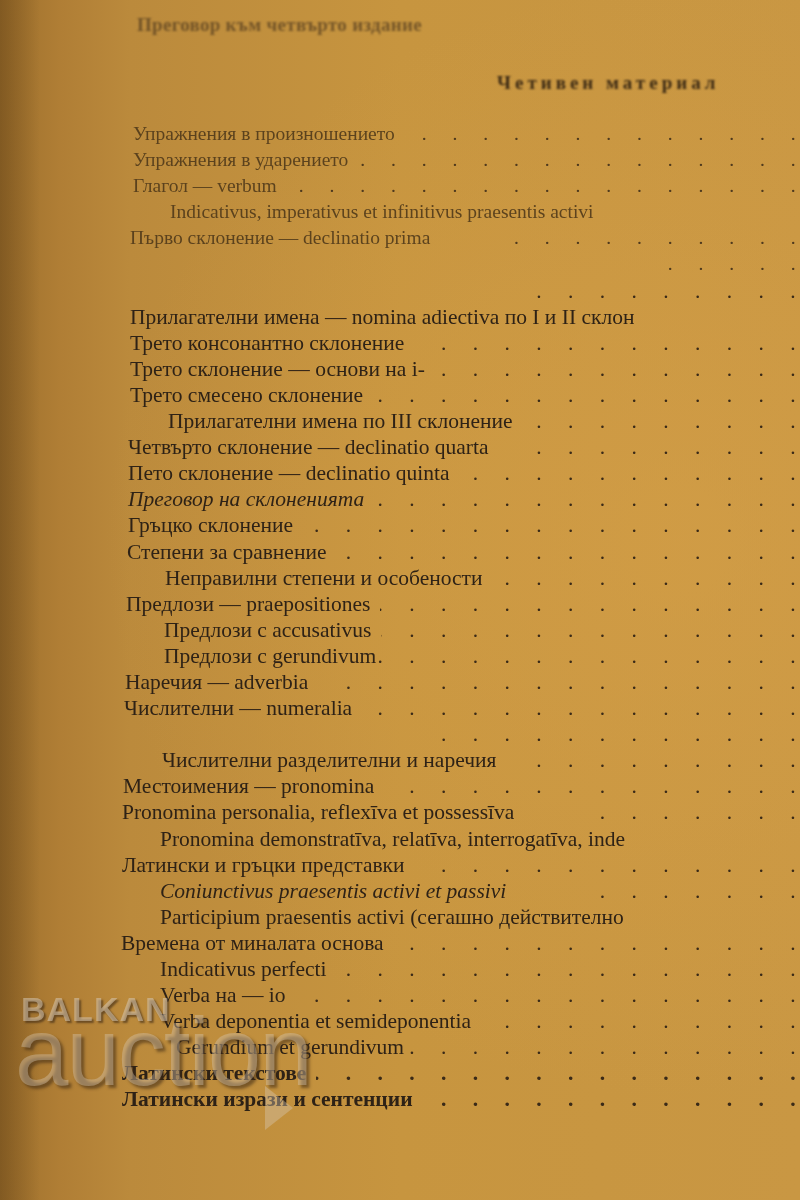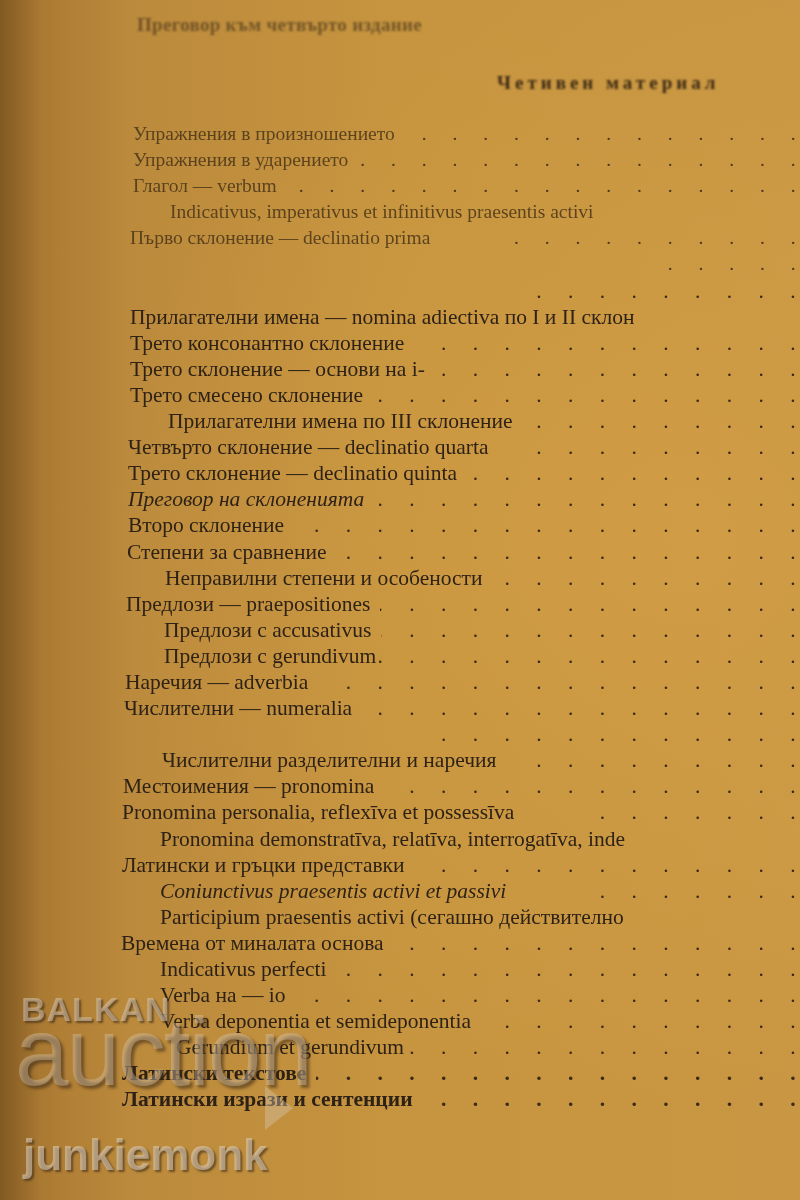--- a/index.html
+++ b/index.html
@@ -125,29 +125,29 @@
     </div>
     <div class="toc-row">
       <span class="label" style="left: 168px;">Прилагателни имена по III склонение</span>
       <span class="leader" style="left: 523px; right: -6px; text-align: right; direction: rtl;">. . . . . . . . .</span>
     </div>
     <div class="toc-row">
       <span class="label" style="left: 128px;">Четвърто склонение — declinatio quarta</span>
       <span class="leader" style="left: 499px; right: -6px; text-align: right; direction: rtl;">. . . . . . . . .</span>
     </div>
     <div class="toc-row">
-      <span class="label" style="left: 128px;">Трето склонение — declinatio quinta</span>
+      <span class="label" style="left: 128px;">Пето склонение — declinatio quinta</span>
       <span class="leader" style="left: 460px; right: -6px; text-align: right; direction: rtl;">. . . . . . . . . . .</span>
     </div>
     <div class="toc-row">
       <span class="label" style="left: 128px; font-style: italic;">Преговор на склоненията</span>
       <span class="leader" style="left: 371px; right: -6px; text-align: right; direction: rtl;">. . . . . . . . . . . . . . . . .</span>
     </div>
     <div class="toc-row">
-      <span class="label" style="left: 128px;">Второ склонение</span>
+      <span class="label" style="left: 128px;">Гръцко склонение</span>
       <span class="leader" style="left: 303px; right: -6px; text-align: right; direction: rtl;">. . . . . . . . . . . . . . . . . . . . . . . .</span>
     </div>
     <div class="toc-row">
       <span class="label" style="left: 127px;">Степени за сравнение</span>
       <span class="leader" style="left: 336px; right: -6px; text-align: right; direction: rtl;">. . . . . . . . . . . . . . . . . . . . . .</span>
     </div>
     <div class="toc-row">
       <span class="label" style="left: 165px;">Неправилни степени и особености</span>
       <span class="leader" style="left: 492px; right: -6px; text-align: right; direction: rtl;">. . . . . . . . . . .</span>
     </div>
@@ -229,14 +229,13 @@
     <div class="toc-row semi bold-row">
       <span class="label" style="left: 122px;">Латински изрази и сентенции</span>
       <span class="leader" style="left: 423px; right: -6px; text-align: right; direction: rtl;">. . . . . . . . . . . . . . . . . . .</span>
     </div>
   </div>
 
 <div class="watermark">
   <div class="wm-auction">auction</div>
   <div class="wm-balkan">BALKAN</div>
   <div class="wm-play"></div>
-  <div class="wm-junkie">junkiemonk</div>
 </div>
 
 </body></html>

